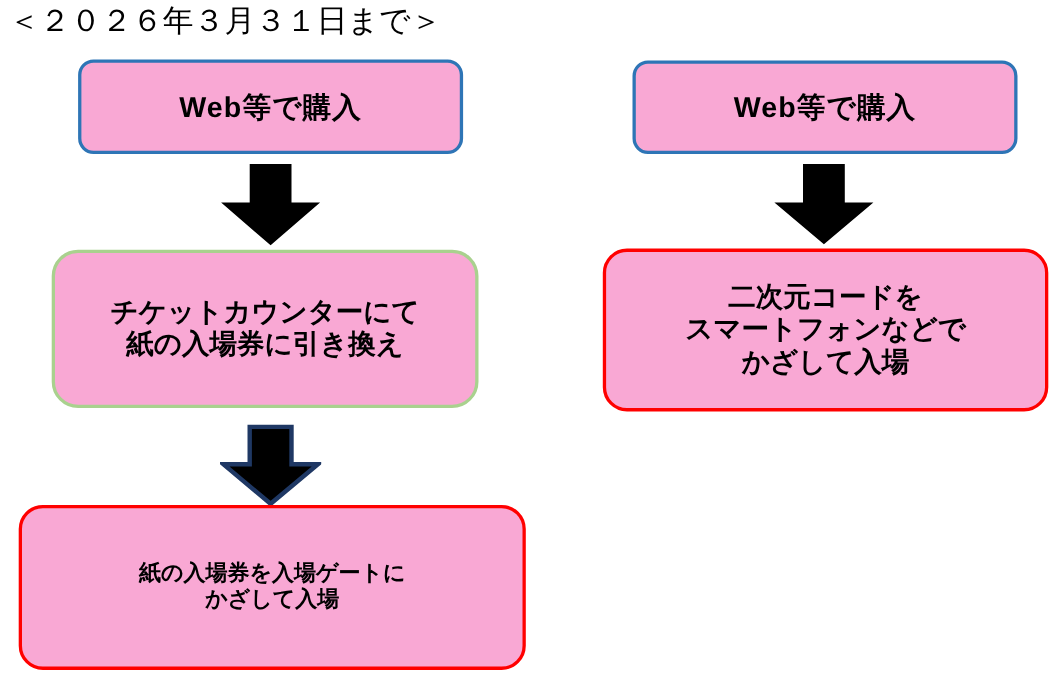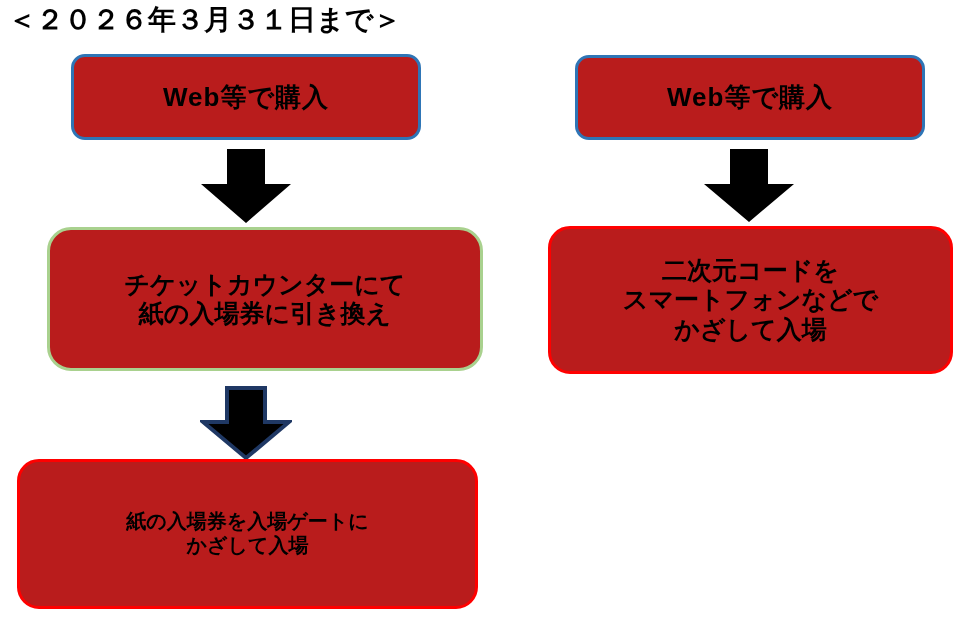--- a/index.html
+++ b/index.html
@@ -21,28 +21,28 @@
   .colheader{
     position:absolute;
     font-family:"Liberation Serif","DejaVu Serif",serif;
     font-size:28px;
     font-weight:400;
     color:#000000;
     letter-spacing:0px;
     white-space:nowrap;
     line-height:1;
   }
-  .colheader-left{left:8px;top:6px;font-weight:bold;}
+  .colheader-left{left:8px;top:6px;}
   .colheader-right{left:34px;top:6px;}
 
   
   .box{
     position:absolute;
     box-sizing:border-box;
-    background:#b91c1c;
+    background:#f9a8d4;
     display:flex;
     align-items:center;
     justify-content:center;
     text-align:center;
   }
   .box .boxtext{
     font-family:"Liberation Sans","DejaVu Sans",sans-serif;
     font-weight:bold;
     color:#000000;
     white-space:pre-line;
@@ -50,21 +50,21 @@
   }
 
   .box-blue{border:3px solid #2E75B6;border-radius:14px;}
   .box-green{border:3px solid #A9D18E;border-radius:24px;}
   .box-red{border:3px solid #FF0000;border-radius:22px;}
 
   
   #box-l1{left:71px;top:54px;width:350px;height:86px;}
   #box-l1 .boxtext{font-size:26px;letter-spacing:1px;}
 
-  #box-l2{left:47px;top:227px;width:436px;height:144px;}
+  #box-l2{left:47px;top:227px;width:388px;height:144px;}
   #box-l2 .boxtext{font-size:25px;}
 
   #box-l3{left:17px;top:459px;width:461px;height:150px;}
   #box-l3 .boxtext{font-size:20px;}
 
   
   #box-r1{left:75px;top:55px;width:350px;height:85px;}
   #box-r1 .boxtext{font-size:26px;letter-spacing:1px;}
 
   #box-r2{left:48px;top:226px;width:405px;height:148px;}

